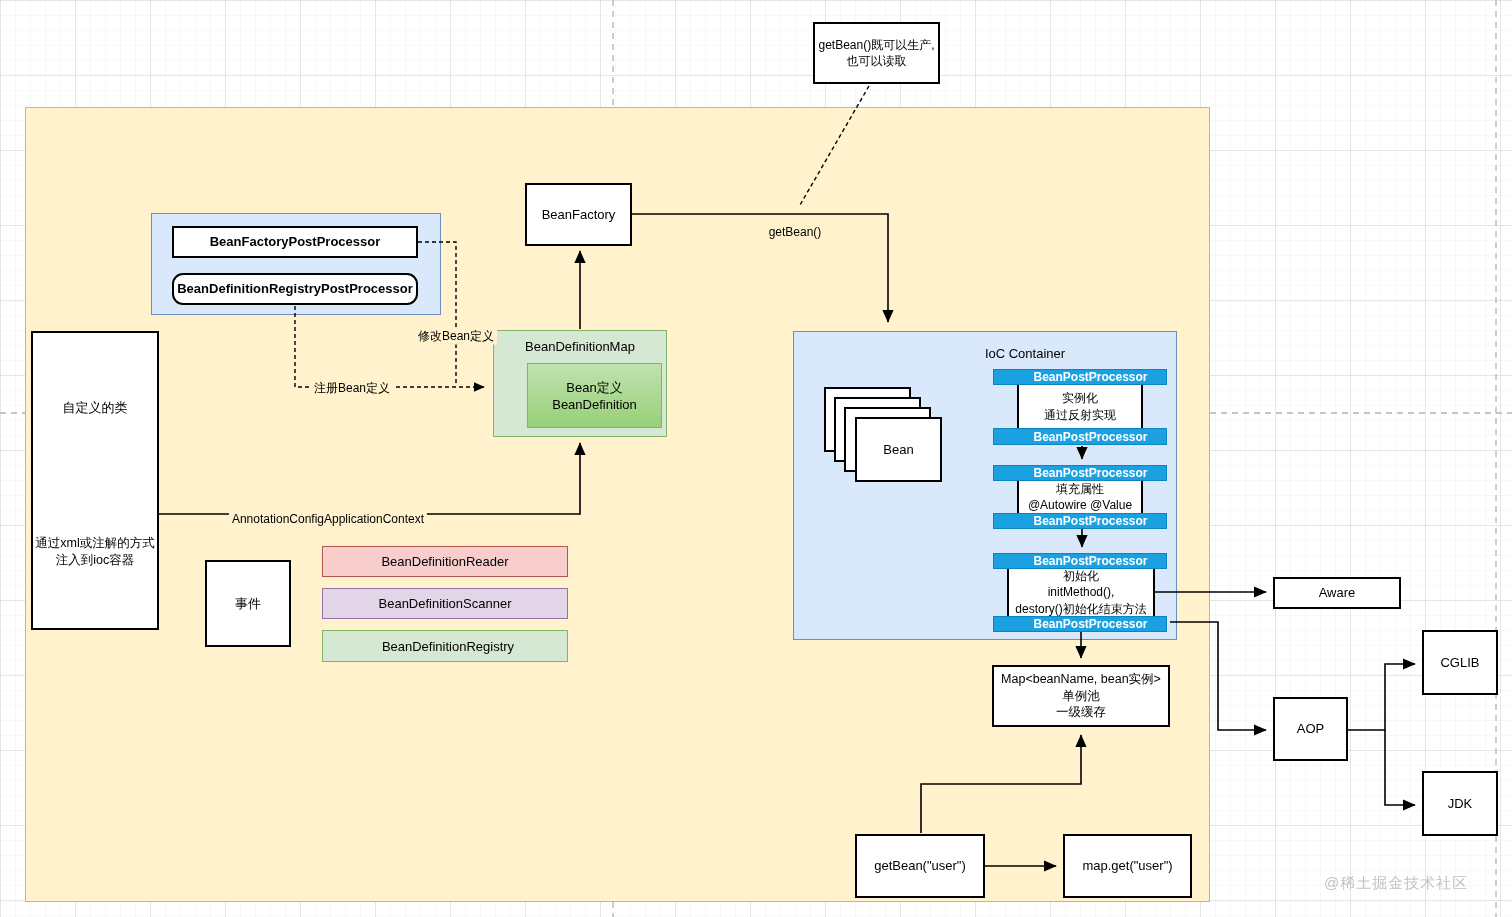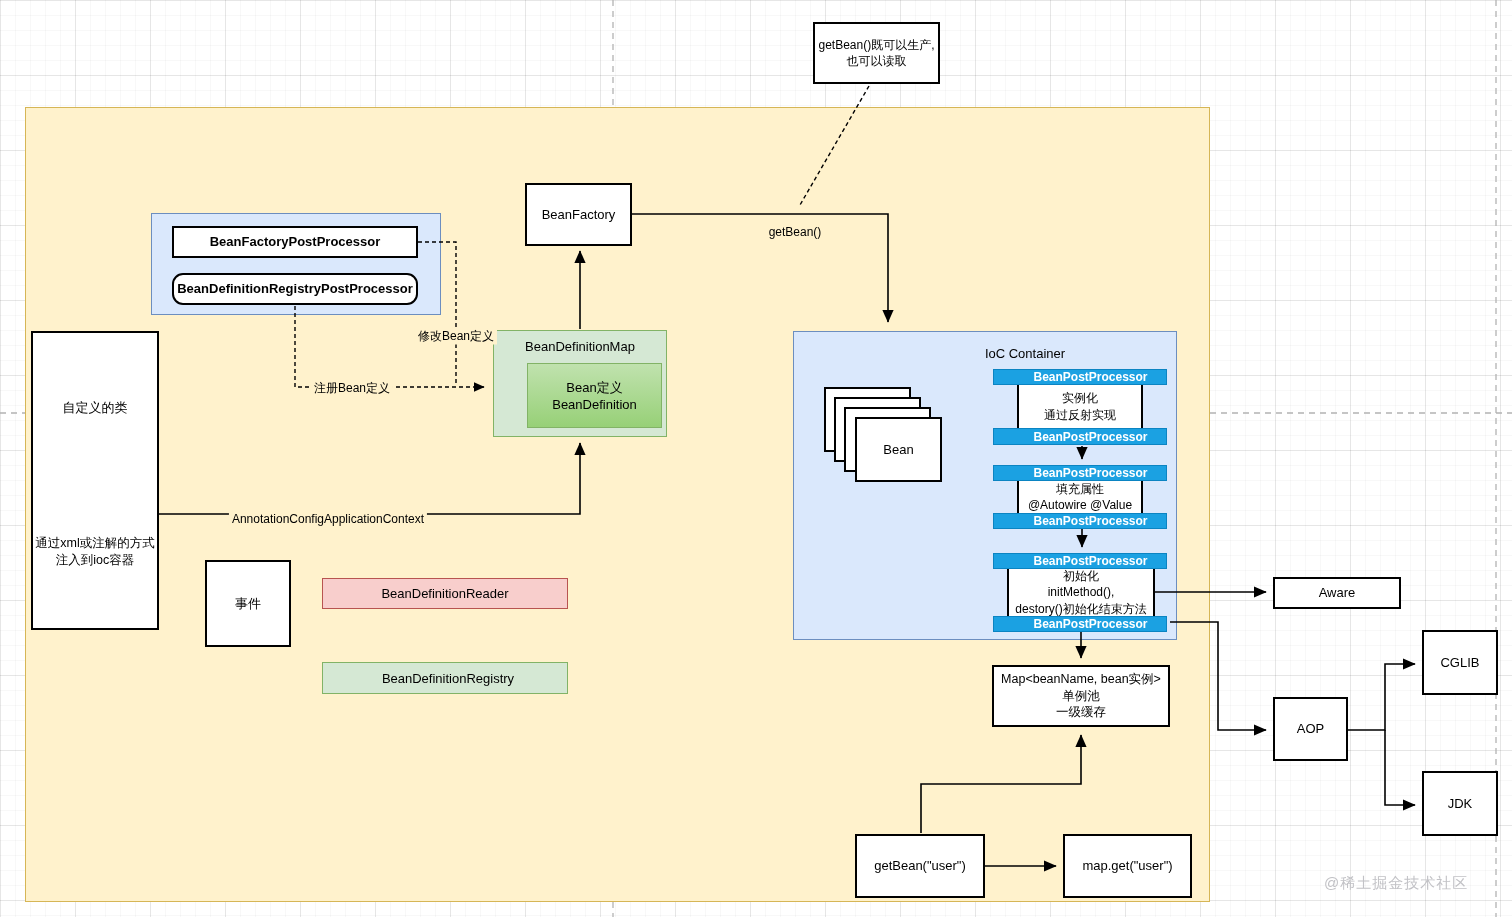--- a/index.html
+++ b/index.html
@@ -22,21 +22,21 @@
     justify-content:center;text-align:center;white-space:pre-line;box-sizing:border-box;
     font-size:13px;line-height:1.35;z-index:2;}
   .panel{position:absolute;box-sizing:border-box;z-index:2;}
   .panel-blue{background:#dae8fc;border:1px solid #6c8ebf;}
   .inner-white{border:2px solid #000;background:#fff;display:flex;align-items:center;justify-content:center;
     font-weight:bold;font-size:13px;}
   .green-box{background:#d5e8d4;border:1px solid #82b366;}
   .green-inner{background:linear-gradient(180deg,#c0e2ae,#97d077);border:1px solid #82b366;
     font-size:13px;display:flex;align-items:center;justify-content:center;text-align:center;white-space:pre-line;}
   .cbar{position:absolute;box-sizing:border-box;display:flex;align-items:center;justify-content:center;
-    font-size:13px;z-index:2;margin-top:32px;}
+    font-size:13px;z-index:2;}
   .bar-red{background:#f8cecc;border:1px solid #b85450;}
   .bar-purple{background:#e1d5e7;border:1px solid #9673a6;}
   .bar-green{background:#d5e8d4;border:1px solid #82b366;}
   .bpp{position:absolute;background:#1ba1e2;border:1px solid #0b84c2;color:#fff;font-weight:bold;
     font-size:12px;display:flex;align-items:center;justify-content:center;box-sizing:border-box;z-index:2;padding-left:21px;}
   .step{position:absolute;background:#fff;border-left:2px solid #000;border-right:2px solid #000;
     font-size:12px;display:flex;align-items:center;justify-content:center;text-align:center;
     white-space:pre-line;box-sizing:border-box;line-height:1.35;z-index:2;}
   .lbl{position:absolute;transform:translate(-50%,-50%);background:#fff2cc;font-size:12px;
     padding:0 3px;white-space:nowrap;z-index:4;}
@@ -76,20 +76,21 @@
 BeanDefinition</div>
 
   <div class="box" style="left:31px;top:331px;width:128px;height:299px;align-items:flex-start;"></div>
   <div class="title-abs" style="left:33px;top:399px;width:124px;">自定义的类</div>
   <div class="title-abs" style="left:33px;top:535px;width:124px;font-size:12.5px;">通过xml或注解的方式
 注入到ioc容器</div>
 
   <div class="box" style="left:205px;top:560px;width:86px;height:87px;">事件</div>
 
   <div class="cbar bar-red" style="left:322px;top:546px;width:246px;height:31px;">BeanDefinitionReader</div>
+  <div class="cbar bar-purple" style="left:322px;top:588px;width:246px;height:31px;">BeanDefinitionScanner</div>
   <div class="cbar bar-green" style="left:322px;top:630px;width:246px;height:32px;padding-left:6px;">BeanDefinitionRegistry</div>
 
   <div class="panel panel-blue" style="left:793px;top:331px;width:384px;height:309px;"></div>
   <div class="title-abs" style="left:930px;top:346px;width:190px;text-align:center;">IoC Container</div>
 
   <div>
     <div class="box" style="left:824px;top:387px;width:87px;height:65px;"></div>
     <div class="box" style="left:834px;top:397px;width:87px;height:65px;"></div>
     <div class="box" style="left:844px;top:407px;width:87px;height:65px;"></div>
     <div class="box" style="left:855px;top:417px;width:87px;height:65px;">Bean</div>

